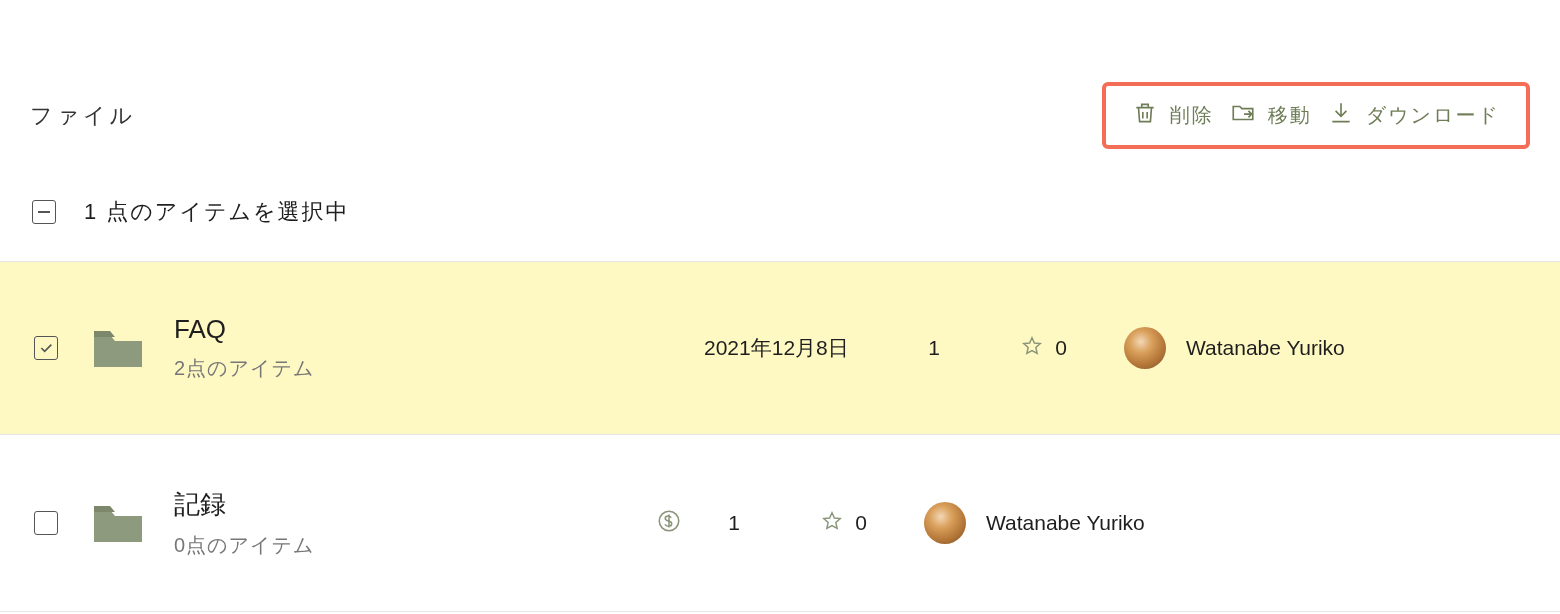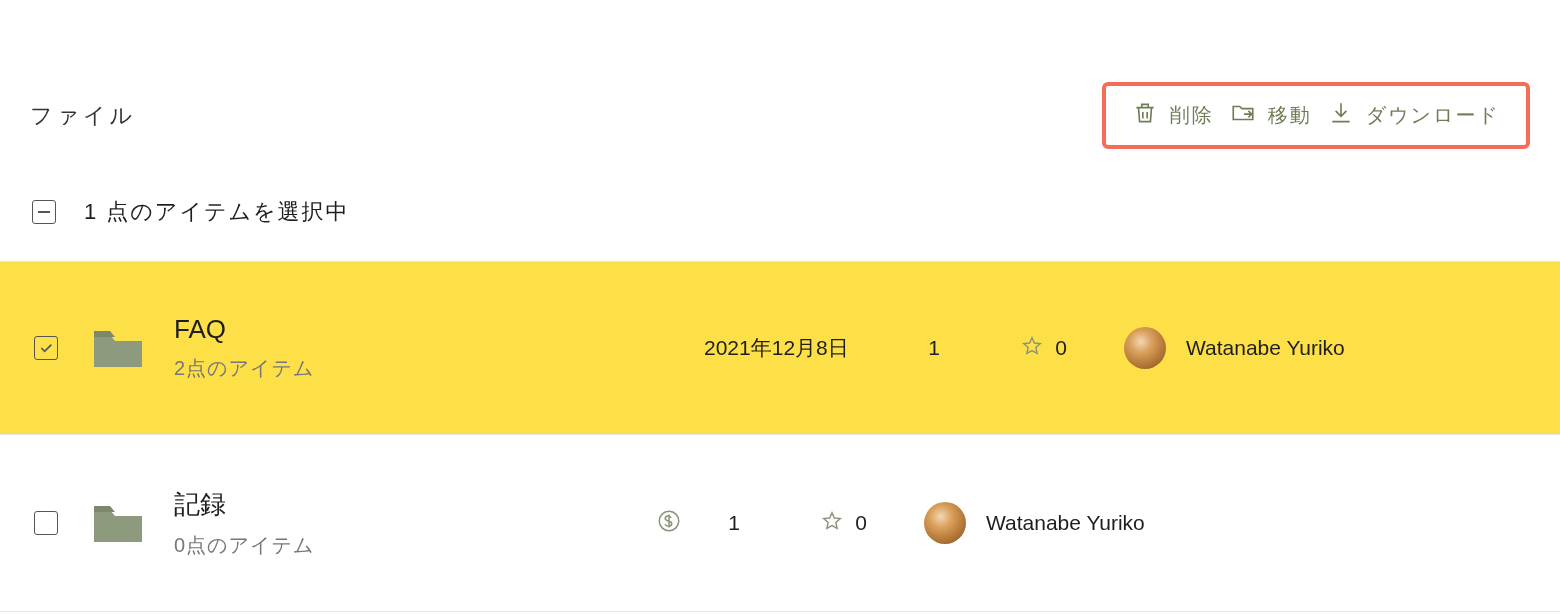--- a/index.html
+++ b/index.html
@@ -59,21 +59,21 @@
   .partial-check .dash { width: 12px; height: 2px; background: #555; }
   .selection-text { font-size: 22px; letter-spacing: 2px; color: #1e1e1e; }
 
   .list { border-top: 1px solid #e5e5e5; }
   .row {
     display: flex;
     align-items: center;
     border-bottom: 1px solid #e5e5e5;
     padding: 52px 10px 52px 4px;
   }
-  .row.selected { background: #fde047; }
+  .row.selected { background: #fef9c3; }
   .row-check {
     width: 24px; height: 24px;
     border: 1.5px solid #555;
     border-radius: 3px;
     display: flex; align-items: center; justify-content: center;
     cursor: pointer;
     flex: 0 0 24px;
   }
   .row-check.checked svg { width: 16px; height: 16px; stroke: #555; fill: none; stroke-width: 2.5; }
   .folder-icon {

